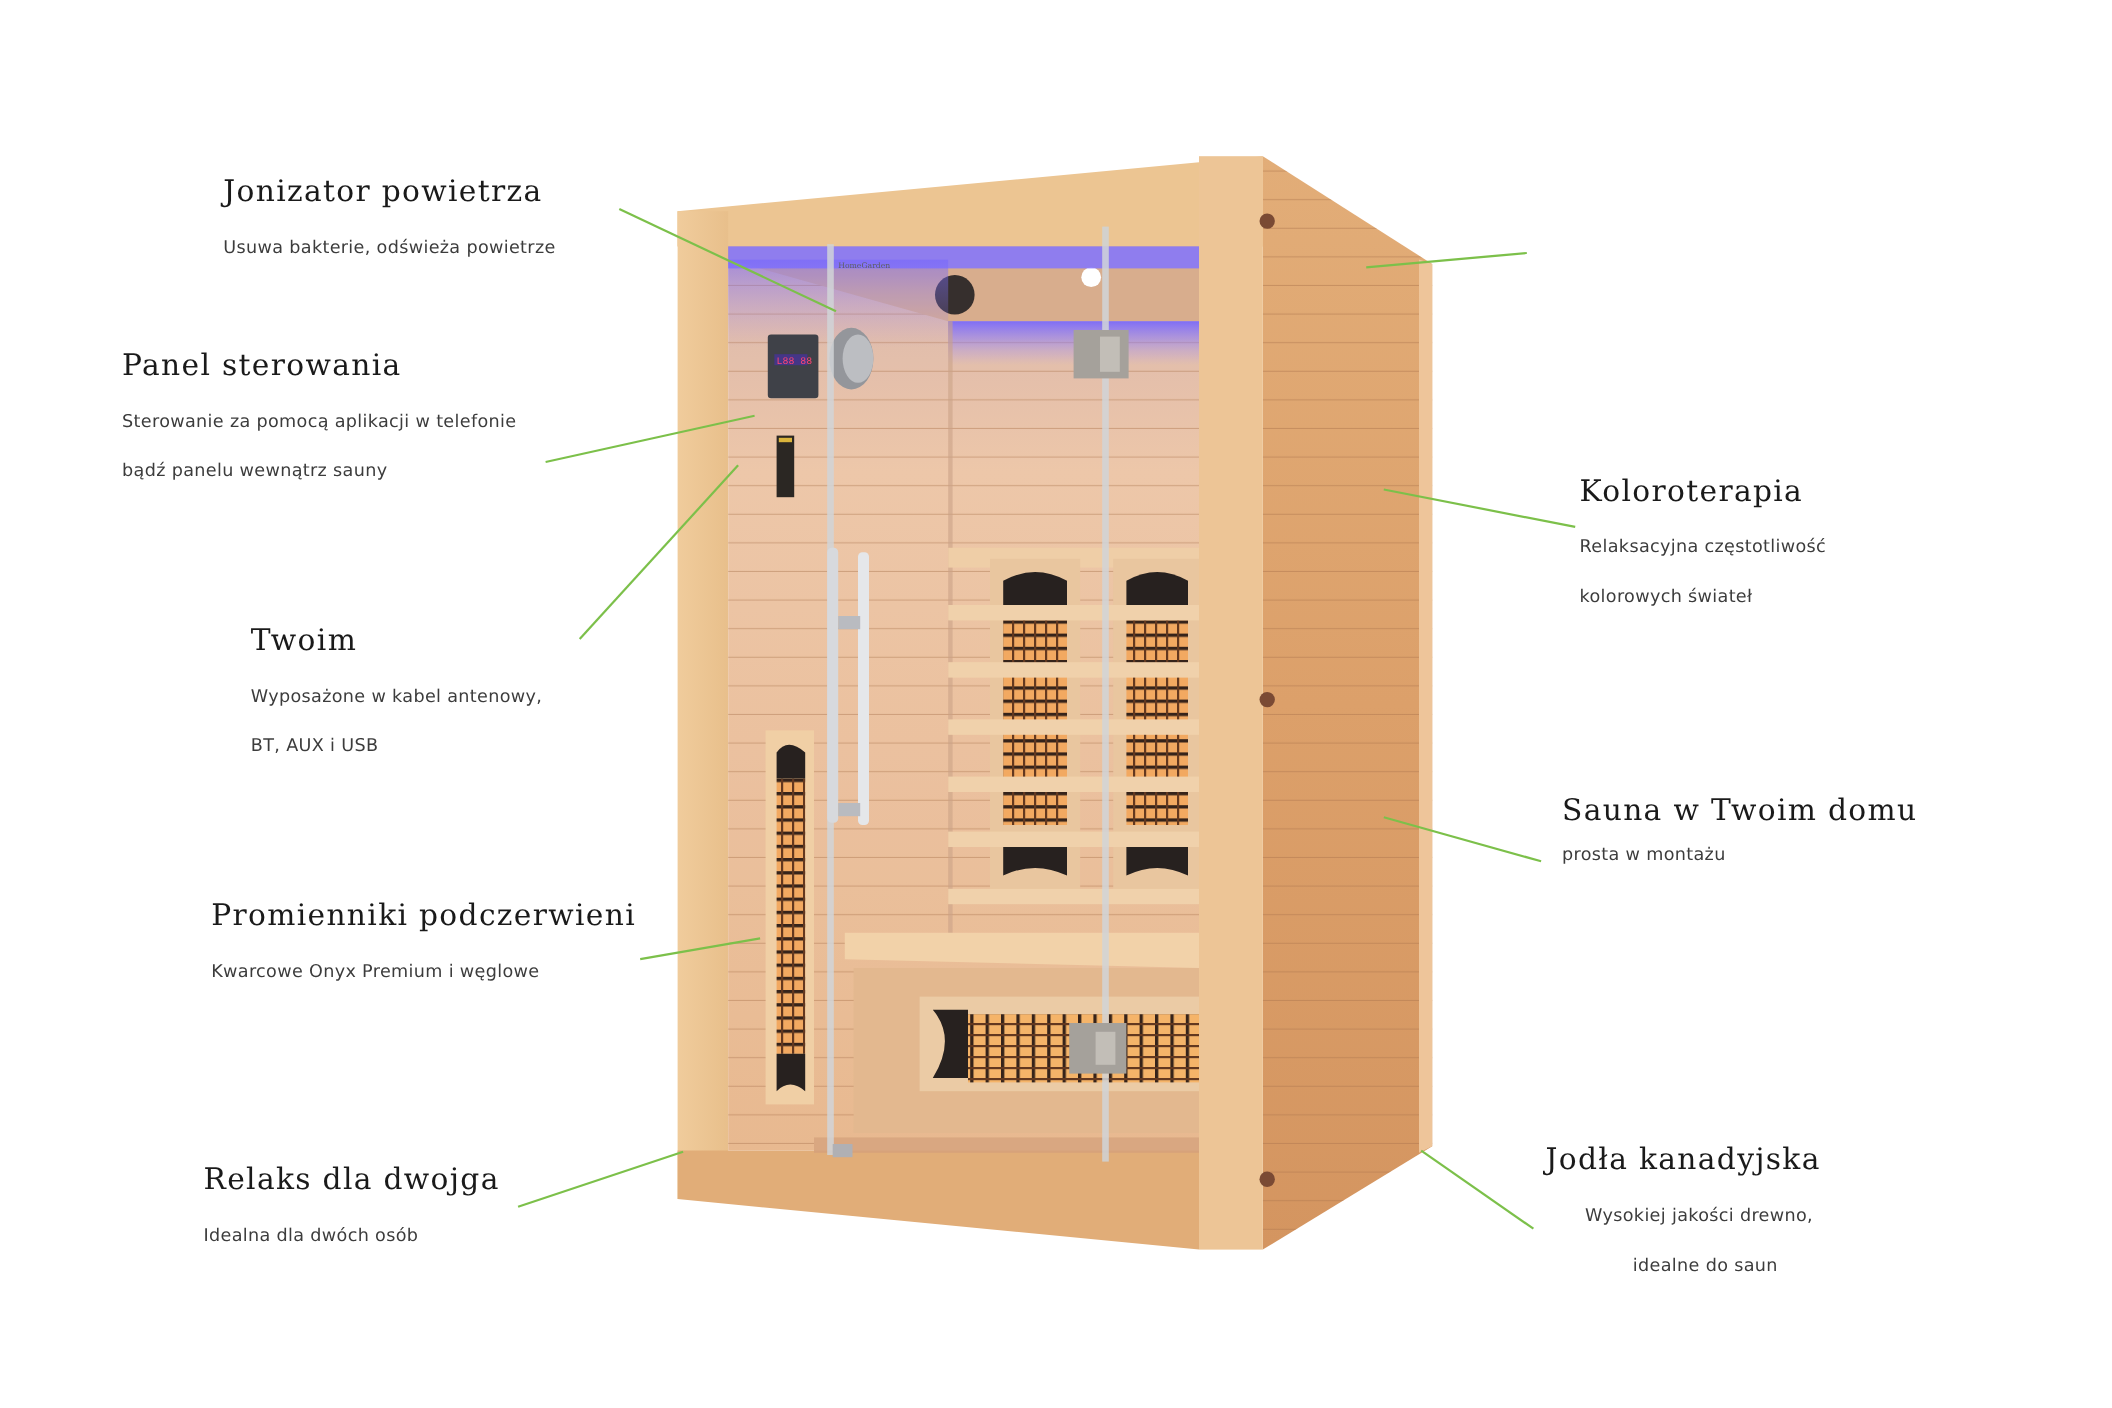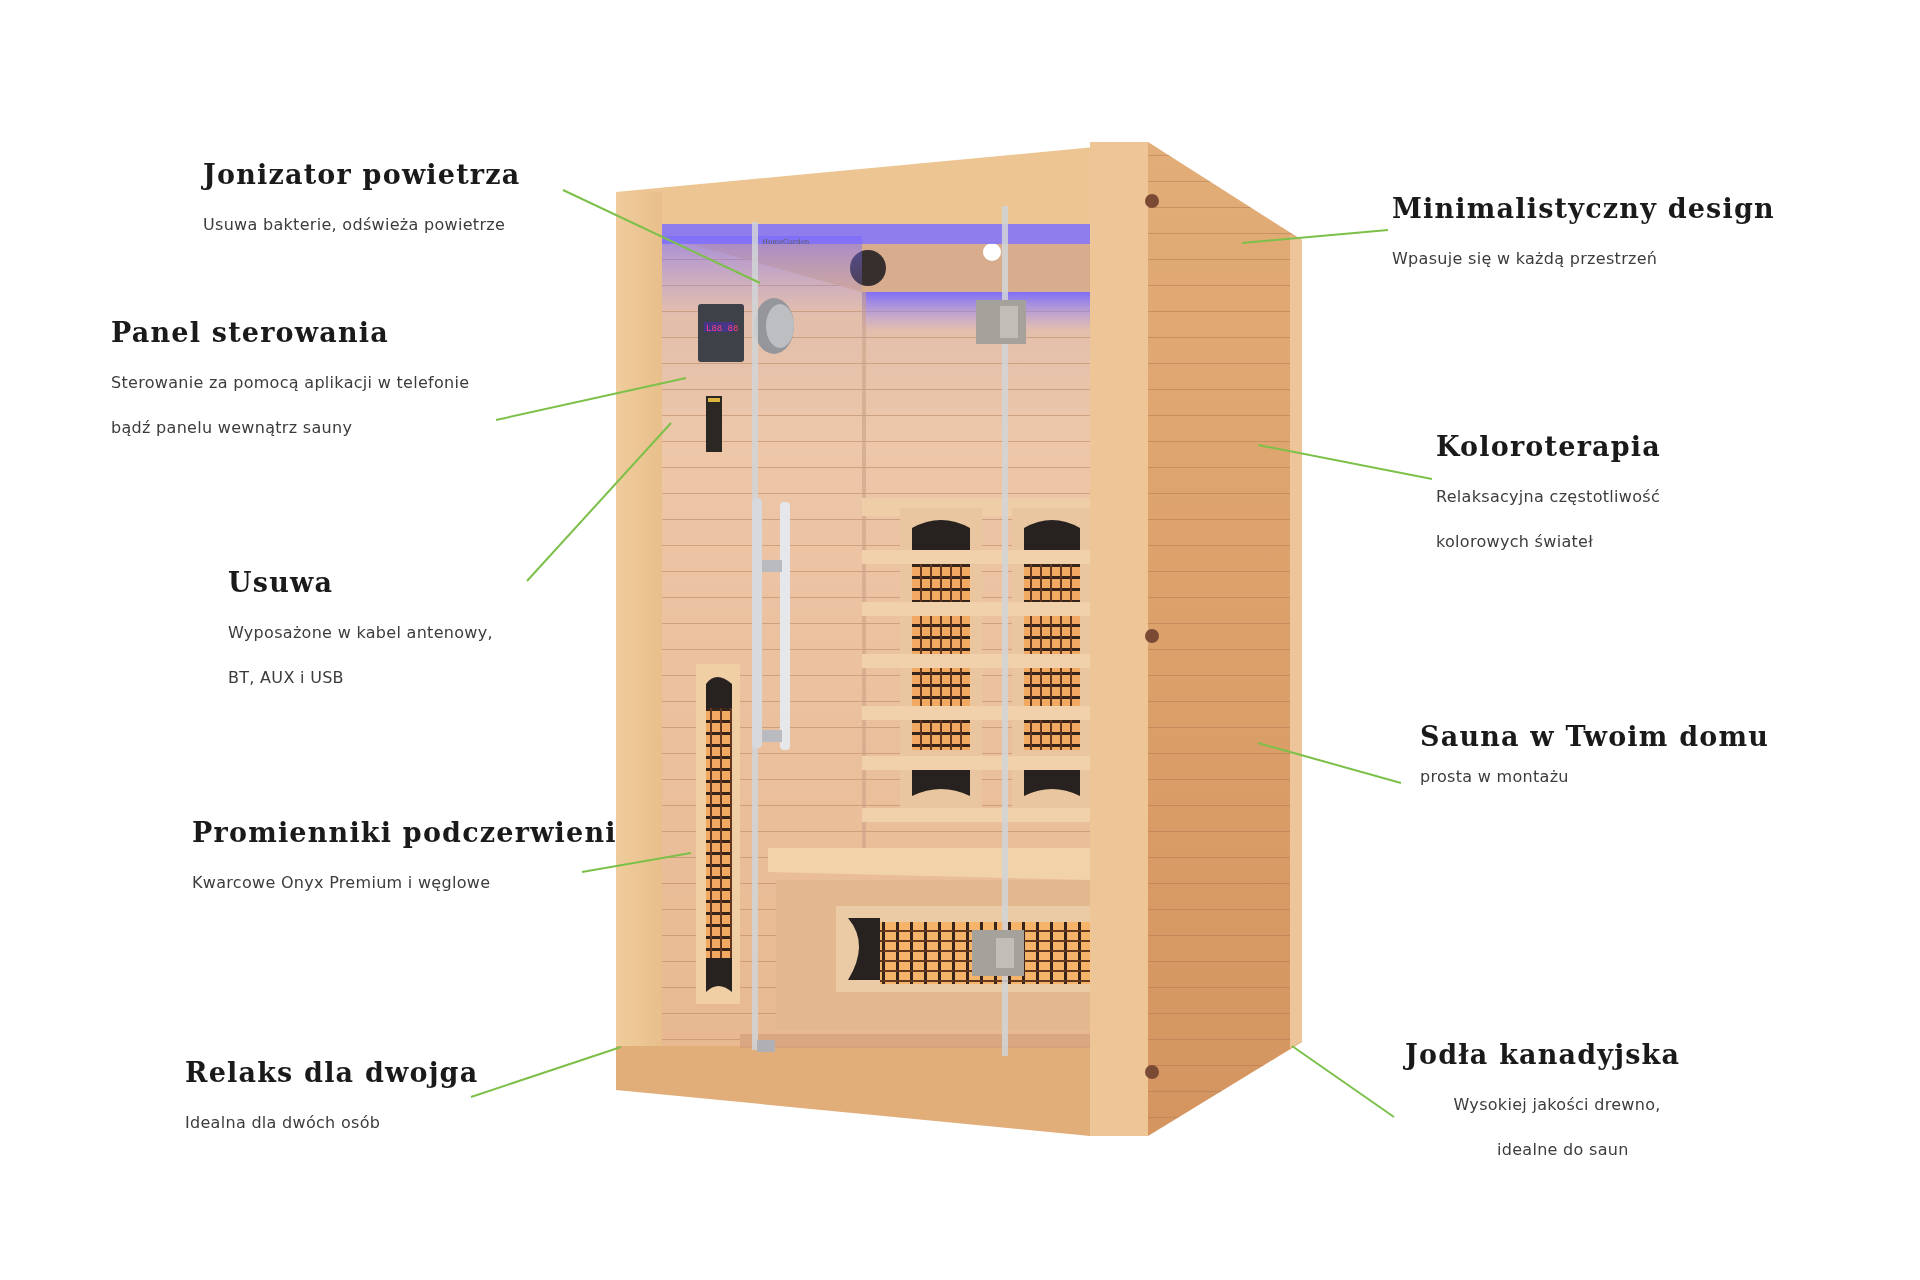--- a/index.html
+++ b/index.html
@@ -1,19 +1,19 @@
 <!DOCTYPE html>
 <html><head>
   <meta charset="utf-8">
   <style>
     html, body { margin:0; padding:0; background:#ffffff; }
     body { width:1920px; height:1280px; position:relative; overflow:hidden; font-family:"Liberation Sans", sans-serif; }
     .stage { position:absolute; left:0; top:0; width:1920px; height:1280px; }
     .label { position:absolute; }
-    .label .title { font-family:"DejaVu Serif", "Liberation Serif", serif; font-weight:bold; font-size:27px; color:#1a1a1a; letter-spacing:1.2px; white-space:nowrap; line-height:34px; }
+    .label .title { font-family:"DejaVu Serif", "Liberation Serif", serif; font-weight:normal; font-size:27px; color:#1a1a1a; letter-spacing:1.2px; white-space:nowrap; line-height:34px; }
     .label .line { font-family:"DejaVu Sans", "Liberation Sans", sans-serif; font-weight:normal; font-size:16px; color:#3c3c3c; white-space:nowrap; line-height:45px; letter-spacing:0.3px; }
     .label .line.first { margin-top:10px; }
     svg.overlay { position:absolute; left:0; top:0; }
   </style>
 </head>
 <body>
 
 <div class="stage">
 
   <svg class="overlay" width="1920" height="1280" viewBox="0 0 1920 1280" xmlns="http://www.w3.org/2000/svg">
@@ -156,39 +156,35 @@
     <div class="line first">Usuwa bakterie, odświeża powietrze</div>
   </div>
 
   <div class="label" style="left:111px; top:316px;">
     <div class="title">Panel sterowania</div>
     <div class="line first">Sterowanie za pomocą aplikacji w telefonie</div>
     <div class="line">bądź panelu wewnątrz sauny</div>
   </div>
 
   <div class="label" style="left:228px; top:566px;">
-    <div class="title">Usuwa</div>
+    <div class="title">Twoim</div>
     <div class="line first">Wyposażone w kabel antenowy,</div>
     <div class="line">BT, AUX i USB</div>
   </div>
 
   <div class="label" style="left:185px; top:1056px;">
     <div class="title">Relaks dla dwojga</div>
     <div class="line first">Idealna dla dwóch osób</div>
   </div>
 
   <div class="label" style="left:192px; top:816px;">
     <div class="title">Promienniki podczerwieni</div>
     <div class="line first">Kwarcowe Onyx Premium i węglowe</div>
   </div>
 
-  <div class="label" style="left:1392px; top:192px;">
-    <div class="title">Minimalistyczny design</div>
-    <div class="line first">Wpasuje się w każdą przestrzeń</div>
-  </div>
 
   <div class="label" style="left:1436px; top:430px;">
     <div class="title">Koloroterapia</div>
     <div class="line first">Relaksacyjna częstotliwość</div>
     <div class="line">kolorowych świateł</div>
   </div>
 
   <div class="label" style="left:1420px; top:720px;">
     <div class="title">Sauna w Twoim domu</div>
     <div class="line">prosta w montażu</div>

